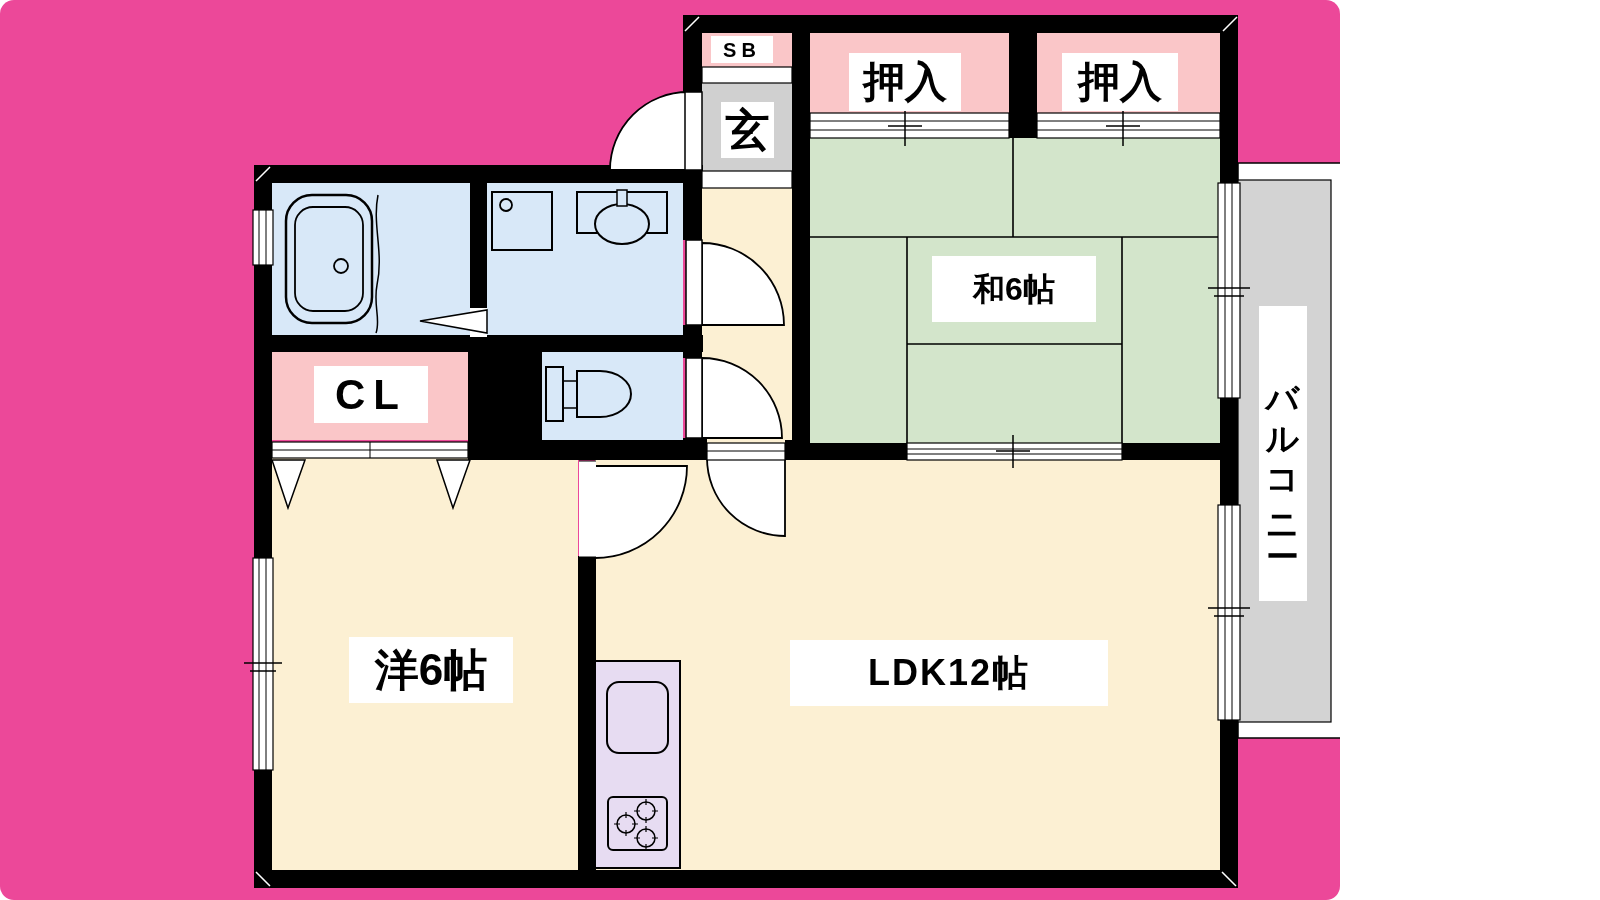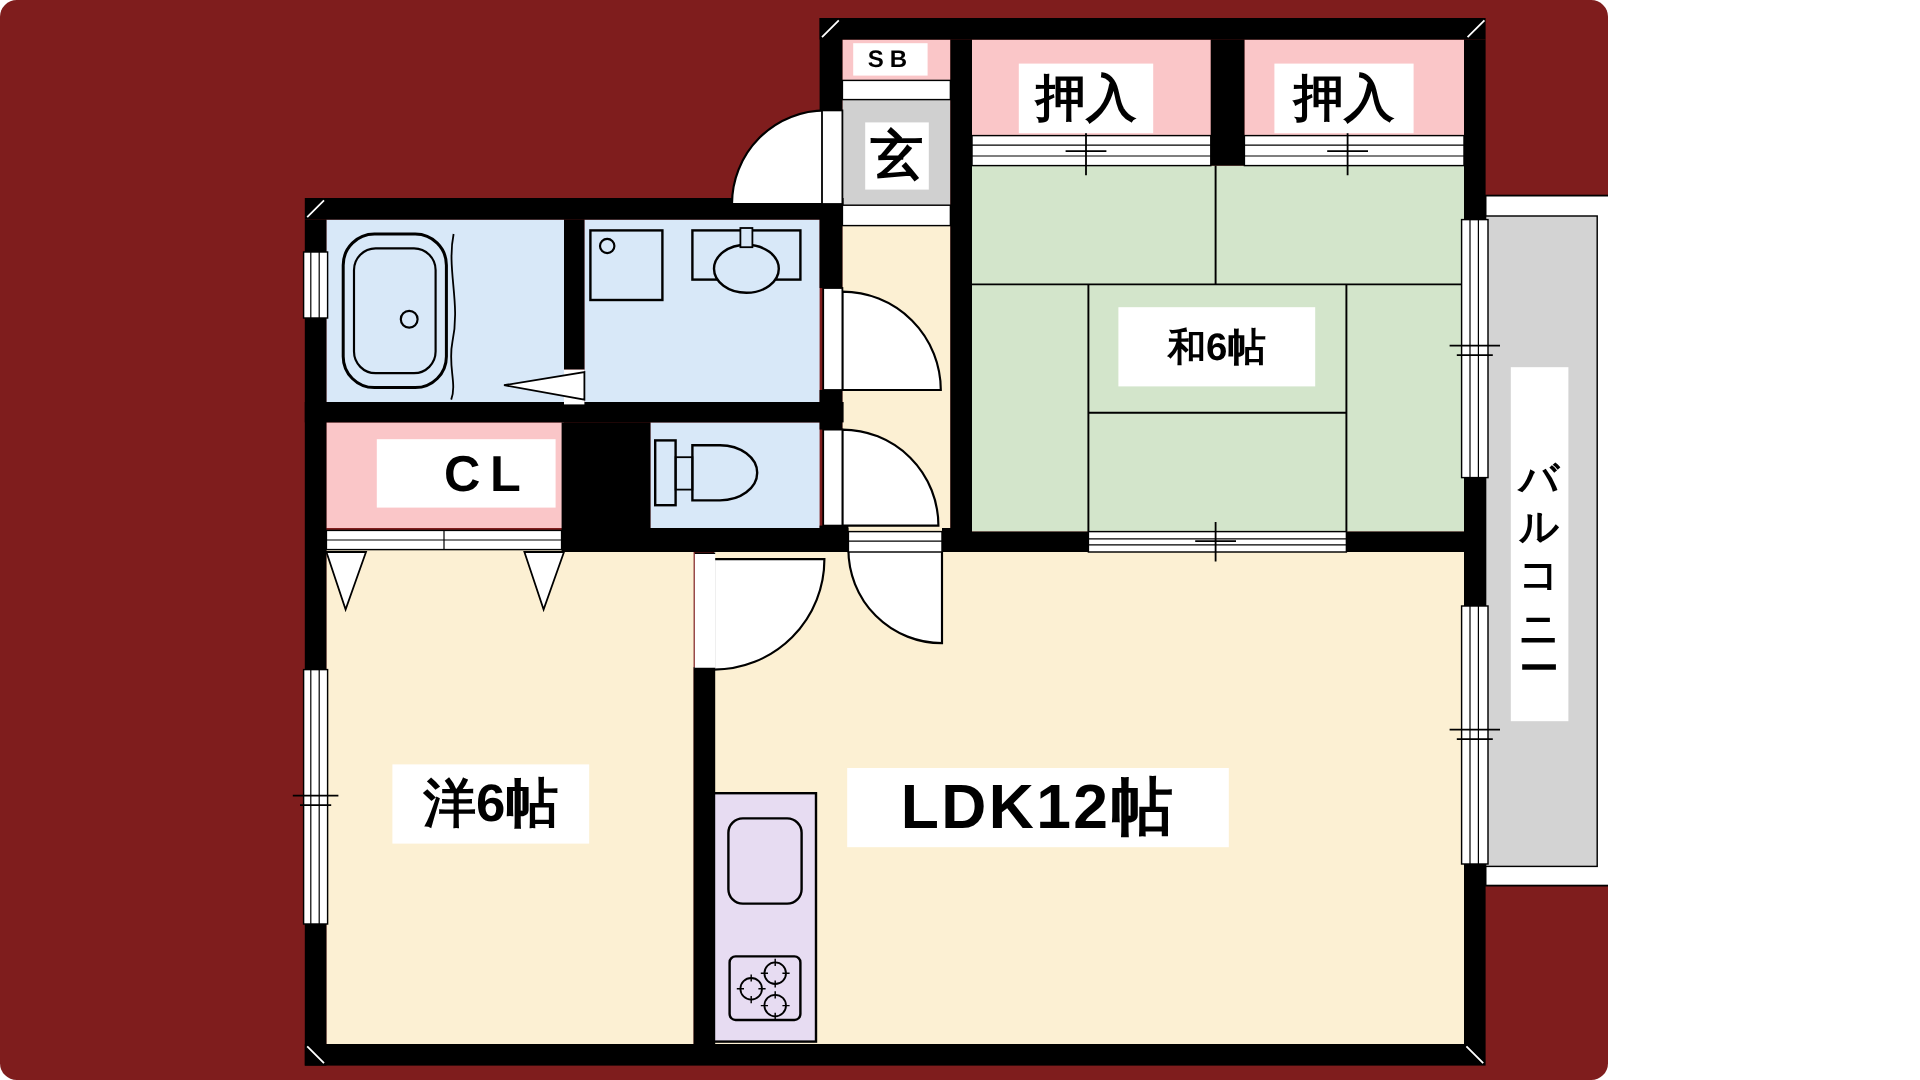--- a/index.html
+++ b/index.html
@@ -1,29 +1,29 @@
 <!DOCTYPE html>
 <html><head>
 <meta charset="utf-8">
 <style>
   html,body{margin:0;padding:0;background:#ffffff;}
-  .stage{position:relative;width:1340px;height:900px;background:#7f1d1d;overflow:hidden;
+  .stage{position:relative;width:1340px;height:900px;background:#ec4899;overflow:hidden;
          font-family:"Liberation Sans",sans-serif;border-radius:14px;}
   .stage svg{position:absolute;left:0;top:0;}
   .lbl{position:absolute;background:#ffffff;color:#000;display:flex;align-items:center;
        justify-content:center;font-weight:700;white-space:nowrap;line-height:1;
        font-family:"Liberation Sans",sans-serif;}
   .lbl-sb{left:711px;top:36px;width:62px;height:27px;font-size:20px;letter-spacing:5px;font-weight:700;}
   .lbl-genkan{left:721px;top:102px;width:53px;height:56px;font-size:44px;}
   .lbl-oshi1{left:849px;top:53px;width:112px;height:58px;font-size:42px;}
   .lbl-oshi2{left:1062px;top:53px;width:116px;height:58px;font-size:42px;}
   .lbl-washitsu{left:932px;top:256px;width:164px;height:66px;font-size:32px;}
-  .lbl-cl{left:314px;top:366px;width:114px;height:57px;font-size:42px;letter-spacing:8px;font-weight:700;padding-left:35px;}
-  .lbl-yoshitsu{left:327px;top:637px;width:164px;height:66px;font-size:44px;}
-  .lbl-ldk{left:706px;top:640px;width:318px;height:66px;font-size:52px;letter-spacing:2px;}
+  .lbl-cl{left:314px;top:366px;width:114px;height:57px;font-size:42px;letter-spacing:8px;font-weight:700;}
+  .lbl-yoshitsu{left:349px;top:637px;width:164px;height:66px;font-size:44px;}
+  .lbl-ldk{left:790px;top:640px;width:318px;height:66px;font-size:36px;letter-spacing:2px;}
   .lbl-balcony{left:1259px;top:306px;width:48px;height:295px;font-size:33px;
                writing-mode:vertical-rl;text-orientation:mixed;letter-spacing:7px;}
 </style>
 </head>
 <body>
 
 <div class="stage">
 <svg width="1600" height="900" viewBox="0 0 1600 900" xmlns="http://www.w3.org/2000/svg">
 
   <g>

